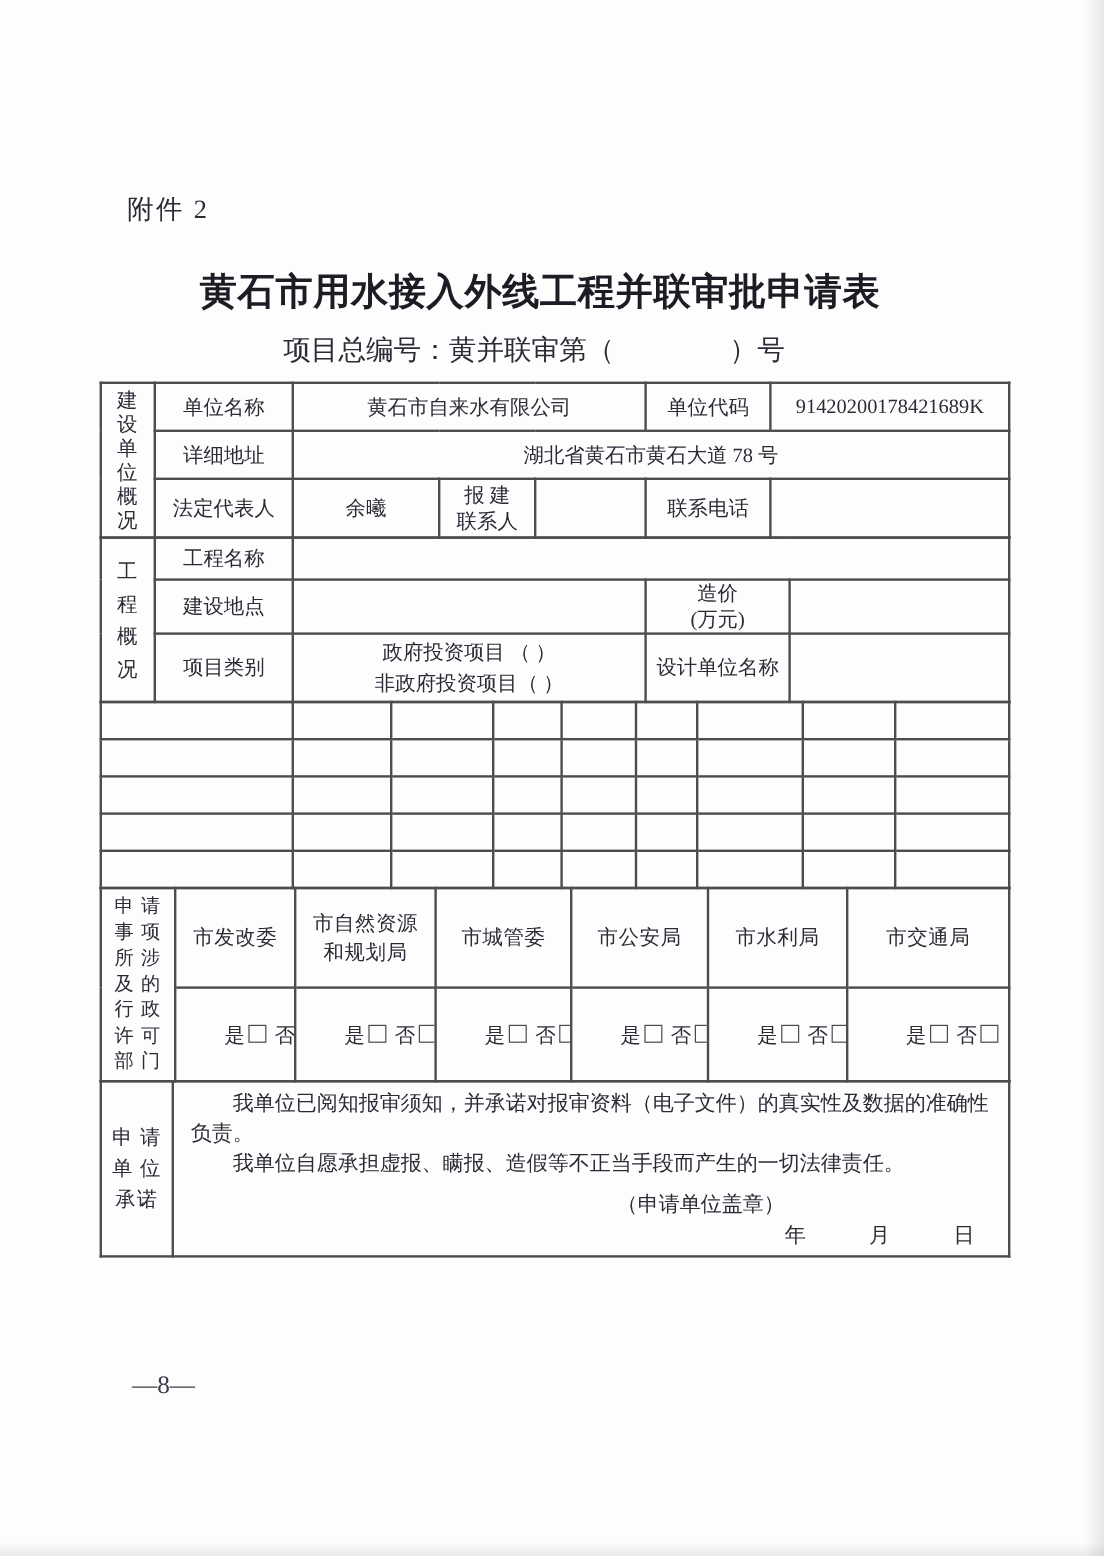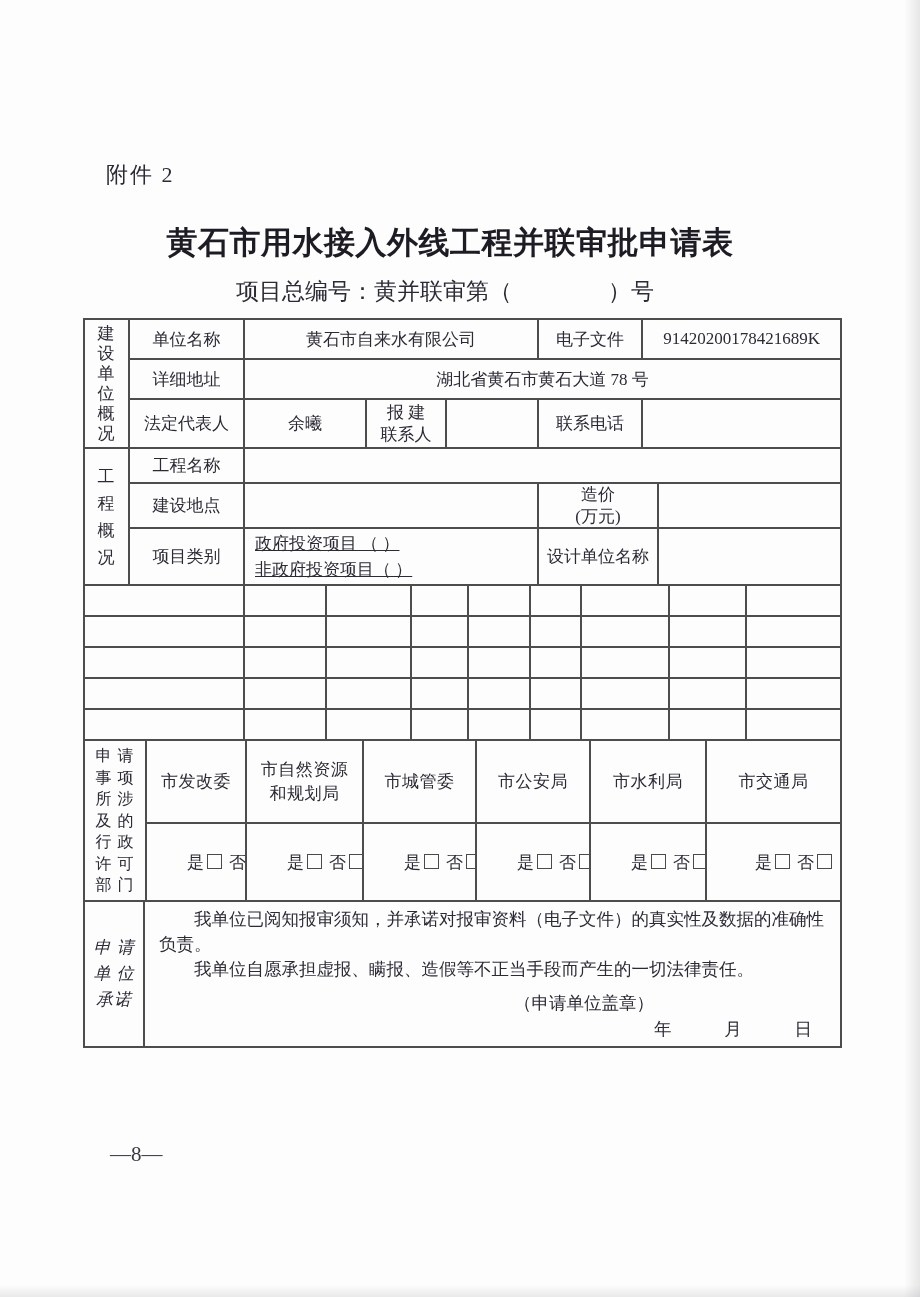--- a/index.html
+++ b/index.html
@@ -22,24 +22,24 @@
   .doc-subtitle .gap{display:inline-block;width:96px;}
   .form-wrap{position:absolute;left:83px;top:318px;width:757px;}
   table{border-collapse:collapse;table-layout:fixed;width:757px;margin-top:-2px;}
   table.first{margin-top:0;}
   td{border:2px solid #4d4d4d;text-align:center;vertical-align:middle;
      font-size:17px;padding:0;overflow:hidden;}
   .vlabel{line-height:20px;letter-spacing:1px;}
   .vlabel div{text-align:center;}
   .vlabel.loose{line-height:27px;}
   .vlabel.pairs{line-height:21.5px;font-size:16px;}
-  .vlabel.commit{line-height:26px;text-align:center;font-style:italic;}
+  .vlabel.commit{line-height:26px;text-align:center;}
   .vlabel.commit div{text-align:left;display:inline-block;}
   .two-line{line-height:1.25;}
-  .left-cell{text-align:left;padding:2px 10px;line-height:1.5;text-decoration:underline;}
+  .left-cell{text-align:center;padding:2px 0;line-height:1.5;}
   .chkrow{white-space:nowrap;padding-left:40px;}
   .chk{display:inline-block;width:13px;height:13px;border:1.8px solid #4a4a4a;
        vertical-align:-1px;margin:0 7px 0 3px;background:transparent;}
   .chk:last-child{margin-right:0;}
   .commit-cell{text-align:left;vertical-align:top;padding:5px 14px 4px 14px;
        font-size:17.5px;line-height:25px;}
   .commit-cell p{margin:0;text-indent:2em;}
   .stamp-line{margin:9px 0 0 355px;}
   .date-line{display:flex;justify-content:space-between;width:158px;margin:1px 0 0 495px;}
   .wrap-label{padding:0 10px;letter-spacing:0.5px;line-height:1.4;}
@@ -72,21 +72,21 @@
       <td rowspan="3" class="vlabel">
         <div>建</div>
         <div>设</div>
         <div>单</div>
         <div>位</div>
         <div>概</div>
         <div>况</div>
       </td>
       <td>单位名称</td>
       <td colspan="3">黄石市自来水有限公司</td>
-      <td>电子文件</td>
+      <td>单位代码</td>
       <td>91420200178421689K</td>
     </tr>
     <tr style="height:40px">
       <td>详细地址</td>
       <td colspan="5">湖北省黄石市黄石大道 78 号</td>
     </tr>
     <tr style="height:49px">
       <td>法定代表人</td>
       <td>余曦</td>
       <td class="two-line">

